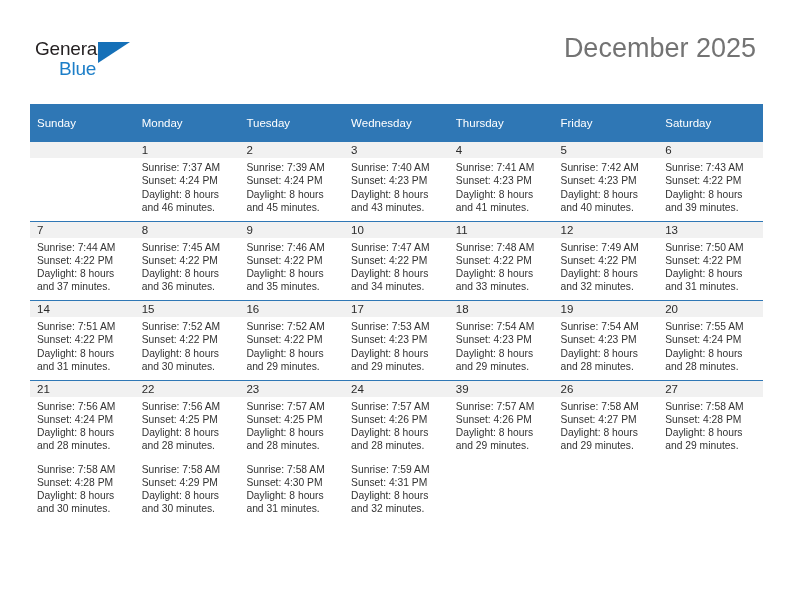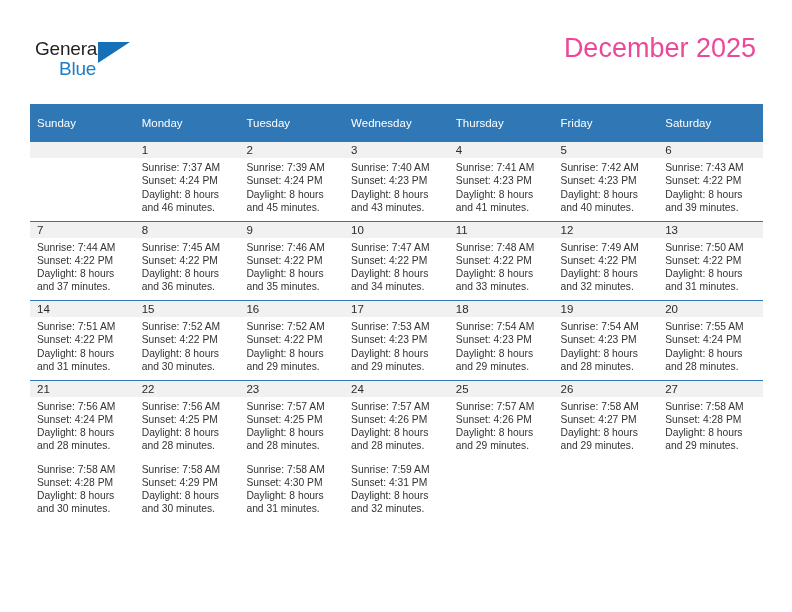--- a/index.html
+++ b/index.html
@@ -46,21 +46,21 @@
     left: 63px; top: 4px;
     width: 0; height: 0;
     border-left: 32px solid #1570b8;
     border-bottom: 21px solid transparent;
   }
 
   .cal-title {
     position: absolute;
     right: 36px; top: 33px;
     font-size: 27px;
-    color: #ec4899;
+    color: #737373;
     text-align: left;
     white-space: nowrap;
   }
   .cal-subtitle {
     position: absolute;
     right: 36px; top: 79px;
     font-size: 13px;
     color: #000000;
     text-align: right;
     white-space: nowrap;
@@ -311,21 +311,21 @@
             <div class="line">Daylight: 8 hours</div>
             <div class="line">and 28 minutes.</div>
           </td>
         </tr>
 
         <tr>
           <td class="daynum">21</td>
           <td class="daynum">22</td>
           <td class="daynum">23</td>
           <td class="daynum">24</td>
-          <td class="daynum">25</td>
+          <td class="daynum">39</td>
           <td class="daynum">26</td>
           <td class="daynum">27</td>
         </tr>
         <tr>
           <td class="info">
             <div class="line">Sunrise: 7:56 AM</div>
             <div class="line">Sunset: 4:24 PM</div>
             <div class="line">Daylight: 8 hours</div>
             <div class="line">and 28 minutes.</div>
           </td>

